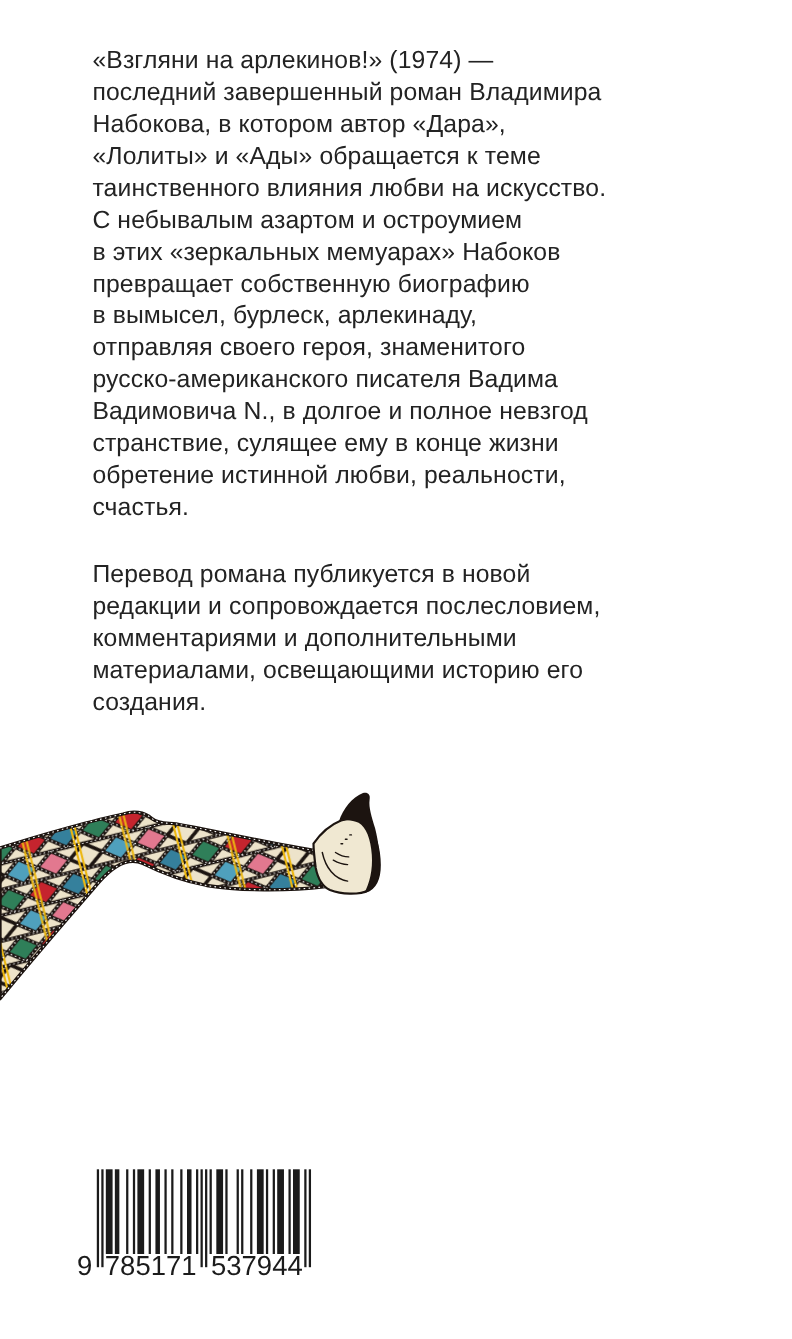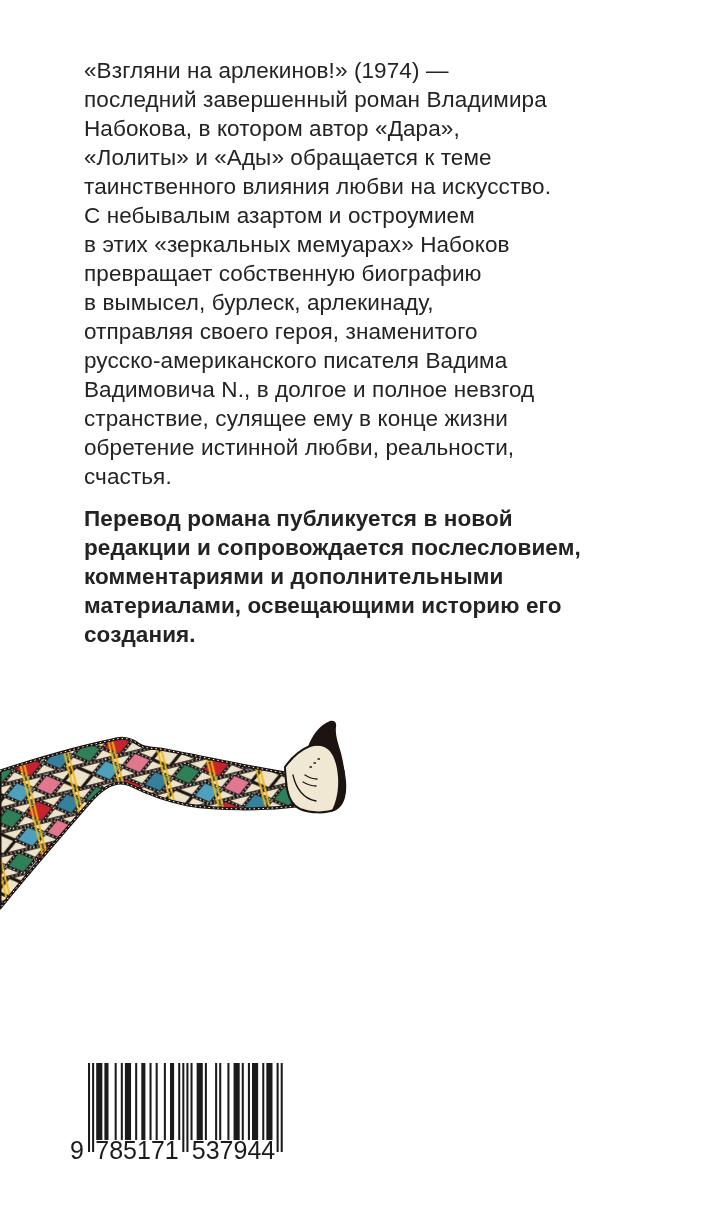--- a/index.html
+++ b/index.html
@@ -7,33 +7,33 @@
     position: relative;
     width: 720px;
     height: 1217px;
     background: #ffffff;
     overflow: hidden;
     font-family: "Liberation Sans", sans-serif;
   }
   .annotation {
     position: absolute;
     left: 84px;
-    top: 56px;
+    top: 40px;
     width: 580px;
   }
   .annotation p {
     margin: 0;
     font-family: "Liberation Sans", sans-serif;
     font-size: 22.5px;
     line-height: 29px;
     letter-spacing: 0.1px;
     color: #232323;
     white-space: pre-line;
   }
-  .annotation p + p { margin-top: 13px; font-weight: bold; }
+  .annotation p + p { margin-top: 32px; }
   .leg-figure {
     position: absolute;
     left: 0;
     top: 715px;
     width: 360px;
     height: 205px;
   }
   .barcode-figure {
     position: absolute;
     left: 60px;

